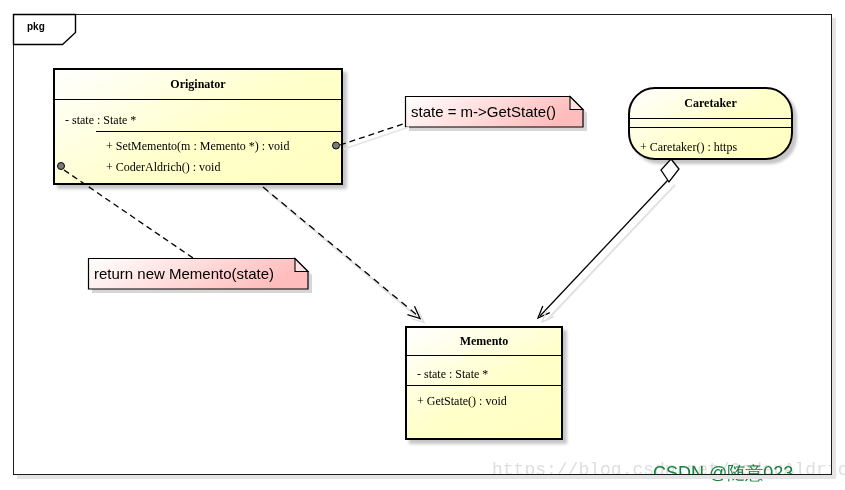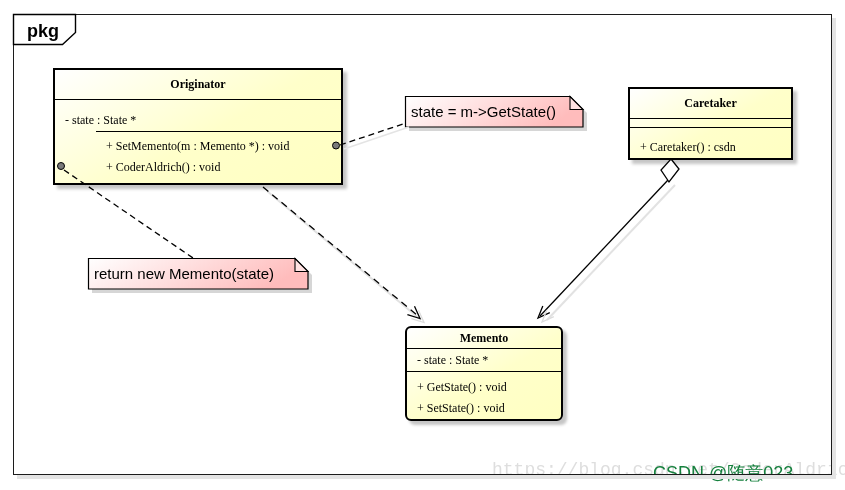--- a/index.html
+++ b/index.html
@@ -23,32 +23,32 @@
   .uml-class .hdr{font-weight:bold;text-align:center;display:flex;align-items:center;justify-content:center;}
   .uml-class .sec{border-top:1px solid #000;padding:0 8px 0 10px;}
   .uml-class .sec .row{white-space:nowrap;line-height:21px;}
   .uml-class .sec.single{display:flex;align-items:flex-end;}
 
   .c-orig{left:53px;top:68px;width:290px;height:117px;}
   .c-orig .hdr{height:29px;}
   .c-orig .attrs{height:31px;}
   .c-orig .meths{flex:1;padding-top:4px;margin-left:41px;}
 
-  .c-care{left:628px;top:87px;width:165px;height:73px;}
+  .c-care{left:628px;top:87px;width:165px;height:73px;border-radius:27px;}
   .c-care .hdr{height:29px;}
   .c-care .attrs{height:8px;}
   .c-care .meths{flex:1;}
 
-  .c-mem{left:405px;top:326px;width:158px;height:95px;border-radius:6px;}
+  .c-mem{left:405px;top:326px;width:158px;height:114px;}
   .c-mem .hdr{height:27px;}
   .c-mem .attrs{height:29px;}
   .c-mem .meths{flex:1;padding-top:5px;}
 
   
-  .tab-label{position:absolute;left:27px;top:21px;z-index:5;font-weight:bold;font-size:18px;color:#000;}
+  .tab-label{position:absolute;left:27px;top:21px;z-index:5;font-weight:bold;font-size:10px;color:#000;}
 
   
   svg.overlay{position:absolute;left:0;top:0;z-index:4;}
   svg text{font-family:"Liberation Sans",sans-serif;font-size:15px;fill:#000;}
 </style>
 </head>
 <body>
 
 <div id="stage">
 
@@ -65,32 +65,31 @@
     <div class="sec meths">
       <div class="row">+ SetMemento(m : Memento *) : void</div>
       <div class="row">+ CoderAldrich() : void</div>
     </div>
   </div>
 
   <div class="uml-class c-care">
     <div class="hdr">Caretaker</div>
     <div class="sec attrs"></div>
     <div class="sec meths single">
-      <div class="row">+ Caretaker() : csdn</div>
+      <div class="row">+ Caretaker() : https</div>
     </div>
   </div>
 
   <div class="uml-class c-mem">
     <div class="hdr">Memento</div>
     <div class="sec attrs single">
       <div class="row">- state : State *</div>
     </div>
     <div class="sec meths">
       <div class="row">+ GetState() : void</div>
-      <div class="row">+ SetState() : void</div>
     </div>
   </div>
 
   <svg class="overlay" width="845" height="490" viewBox="0 0 845 490">
     <defs>
       <linearGradient id="noteGrad" x1="0" y1="0" x2="1" y2="0.25">
         <stop offset="0" stop-color="#ffffff"></stop>
         <stop offset="1" stop-color="#ffbcbc"></stop>
       </linearGradient>
     </defs>

